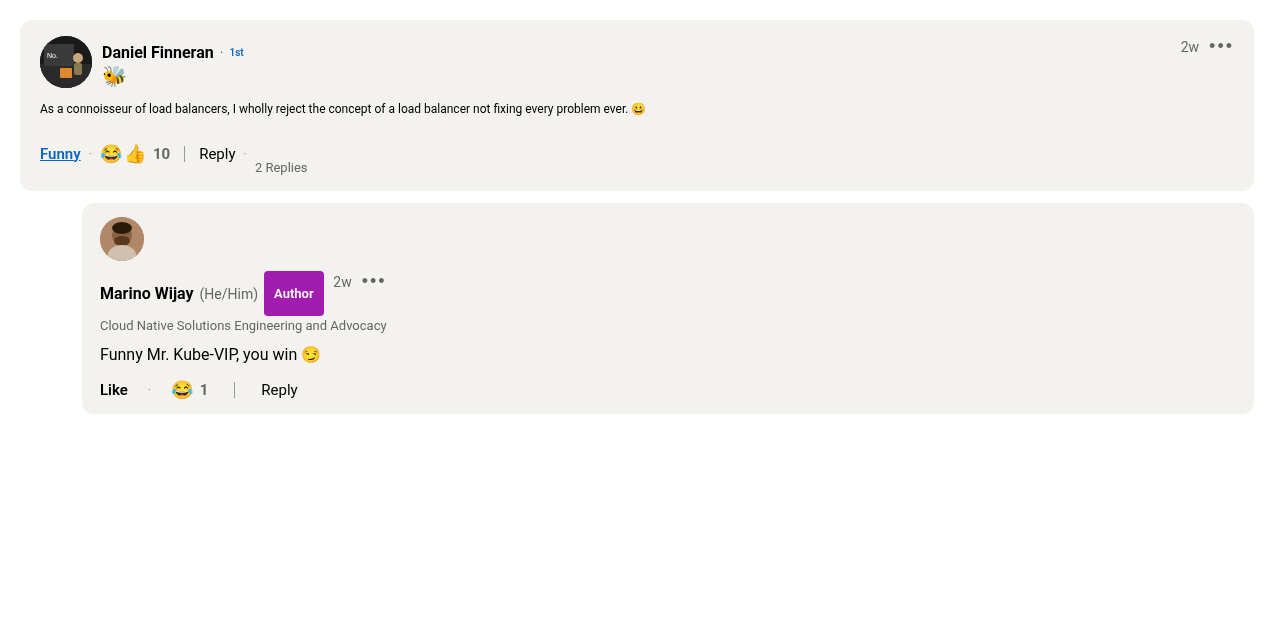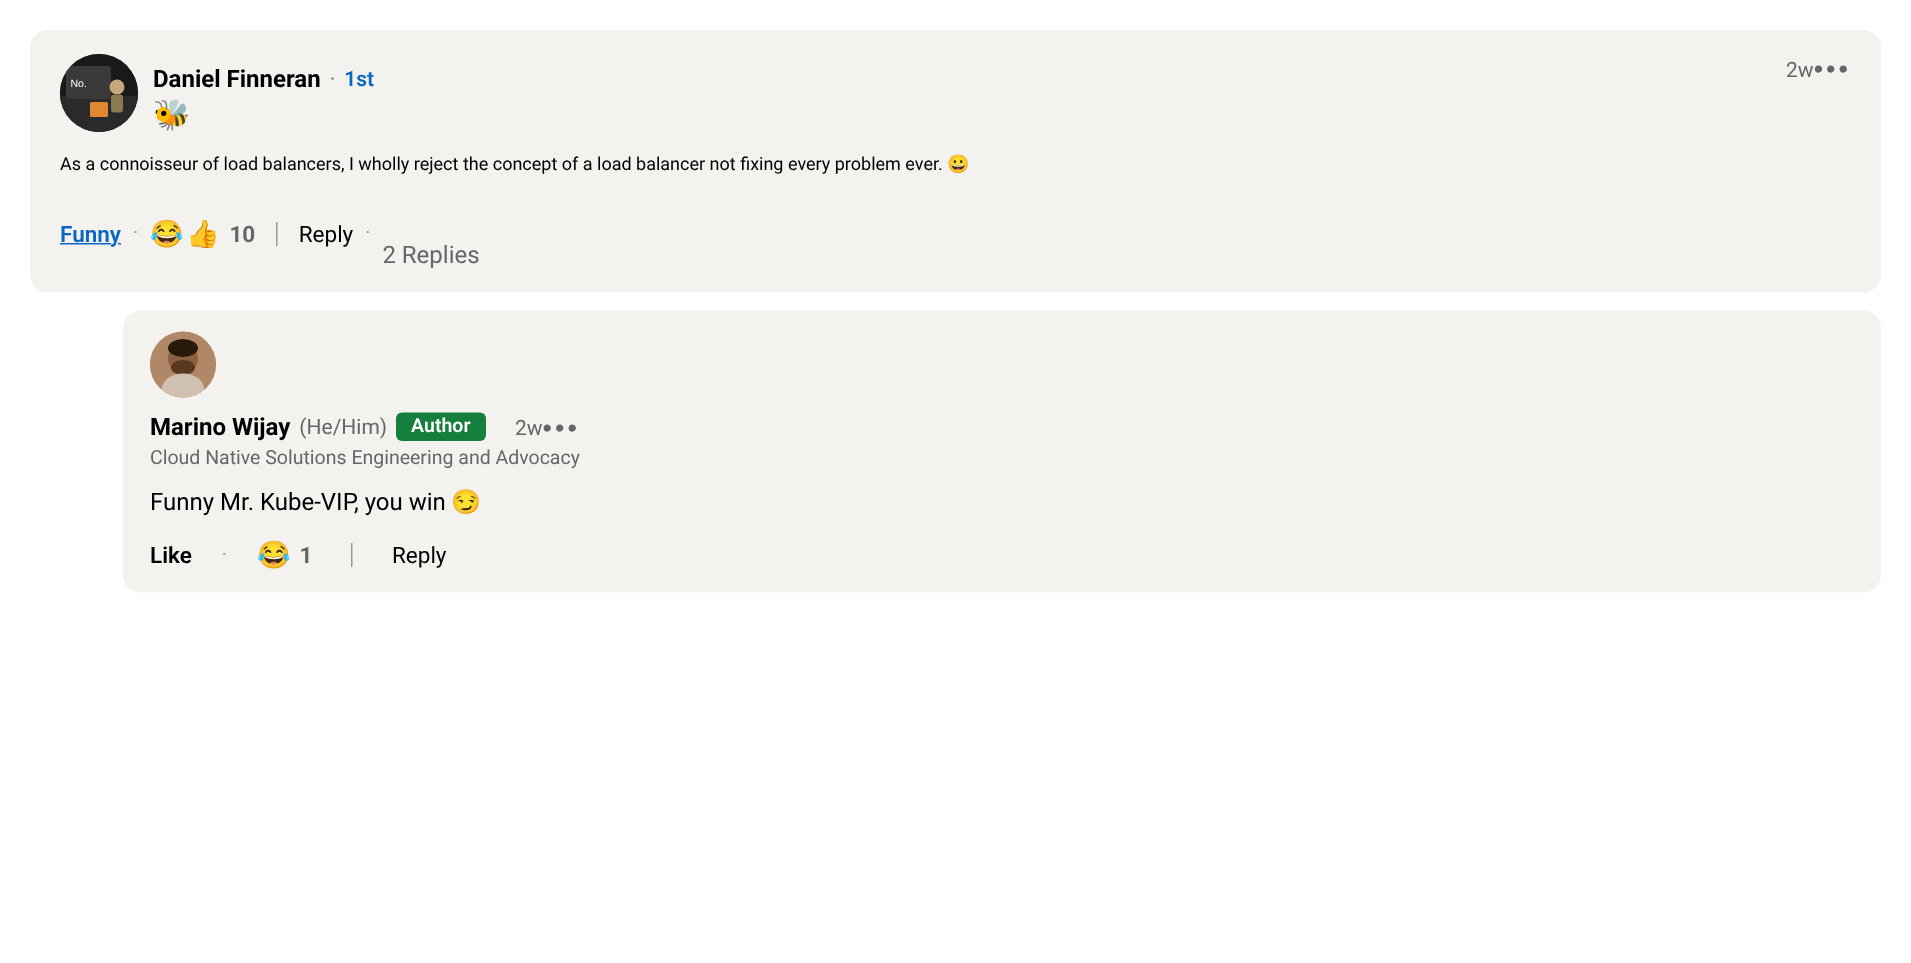--- a/index.html
+++ b/index.html
@@ -60,30 +60,30 @@
       color: #000000;
     }
 
     .dot-separator {
       color: #666;
       font-size: 14px;
     }
 
     .connection-badge {
       color: #0a66c2;
-      font-size: 14px;
+      font-size: 10px;
       font-weight: 600;
     }
 
     .author-badge {
-      background: #15803d;
+      background: #a21caf;
       color: #ffffff;
       font-size: 13px;
       font-weight: 600;
-      padding: 2px 10px;
+      padding: 15px 10px;
       border-radius: 4px;
     }
 
     .pronoun-text {
       color: #666;
       font-size: 14px;
     }
 
     .subtitle {
       color: #666;
@@ -94,21 +94,21 @@
     .bee-emoji {
       font-size: 20px;
       display: block;
       margin-top: 2px;
       margin-left: 0;
     }
 
     .header-right {
       display: flex;
       align-items: center;
-      gap: 0;
+      gap: 10px;
       flex-shrink: 0;
     }
 
     .timestamp {
       color: #666;
       font-size: 14px;
     }
 
     .more-button {
       color: #666;
@@ -171,21 +171,21 @@
 
     .action-reply {
       color: #000;
       font-weight: 400;
       font-size: 15px;
       cursor: pointer;
     }
 
     .action-replies {
       color: #666;
-      font-size: 16px;
+      font-size: 13px;
       margin-top: 28px;
     }
 
     
     .nested-reply-wrapper {
       margin-left: 62px;
       margin-top: 12px;
     }
 
     .nested-comment {

